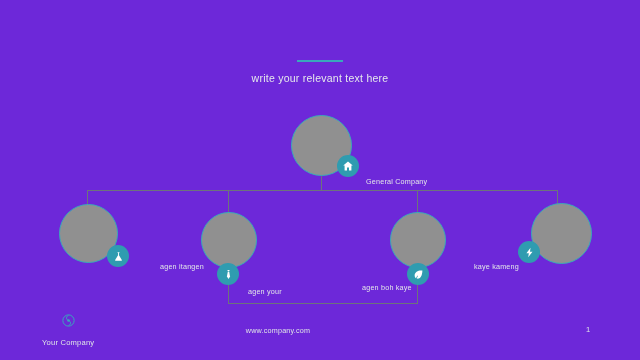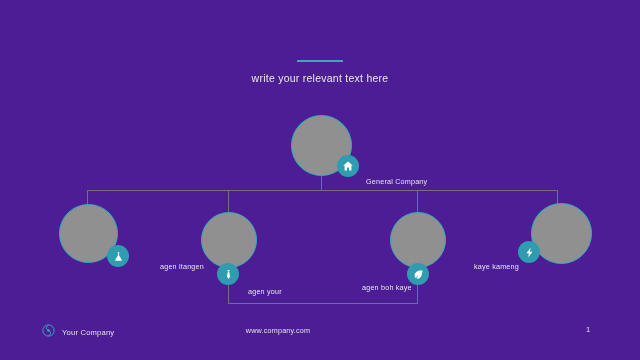--- a/index.html
+++ b/index.html
@@ -4,21 +4,21 @@
 <style>
   html, body {
     margin: 0;
     padding: 0;
     background: #555a63;
   }
   #slide {
     position: relative;
     width: 640px;
     height: 360px;
-    background: #4c1d95;
+    background: #6d28d9;
     overflow: hidden;
     font-family: "Liberation Sans", sans-serif;
     -webkit-font-smoothing: antialiased;
   }
 
   
   #accent-rule {
     position: absolute;
     left: 297px;
     top: 60px;
@@ -70,24 +70,25 @@
     color: #e3e6e9;
     font-size: 7.2px;
     white-space: nowrap;
     letter-spacing: .2px;
   }
 
   
   #footer-company {
     position: absolute;
     left: 42px;
-    top: 323px;
+    top: 313px;
     display: flex;
     align-items: center;
     gap: 7px;
+    flex-direction: column;
   }
   #footer-company-name {
     color: #dfe3e7;
     font-size: 7.6px;
     letter-spacing: .2px;
   }
   #footer-url {
     position: absolute;
     left: 0;
     top: 326px;

